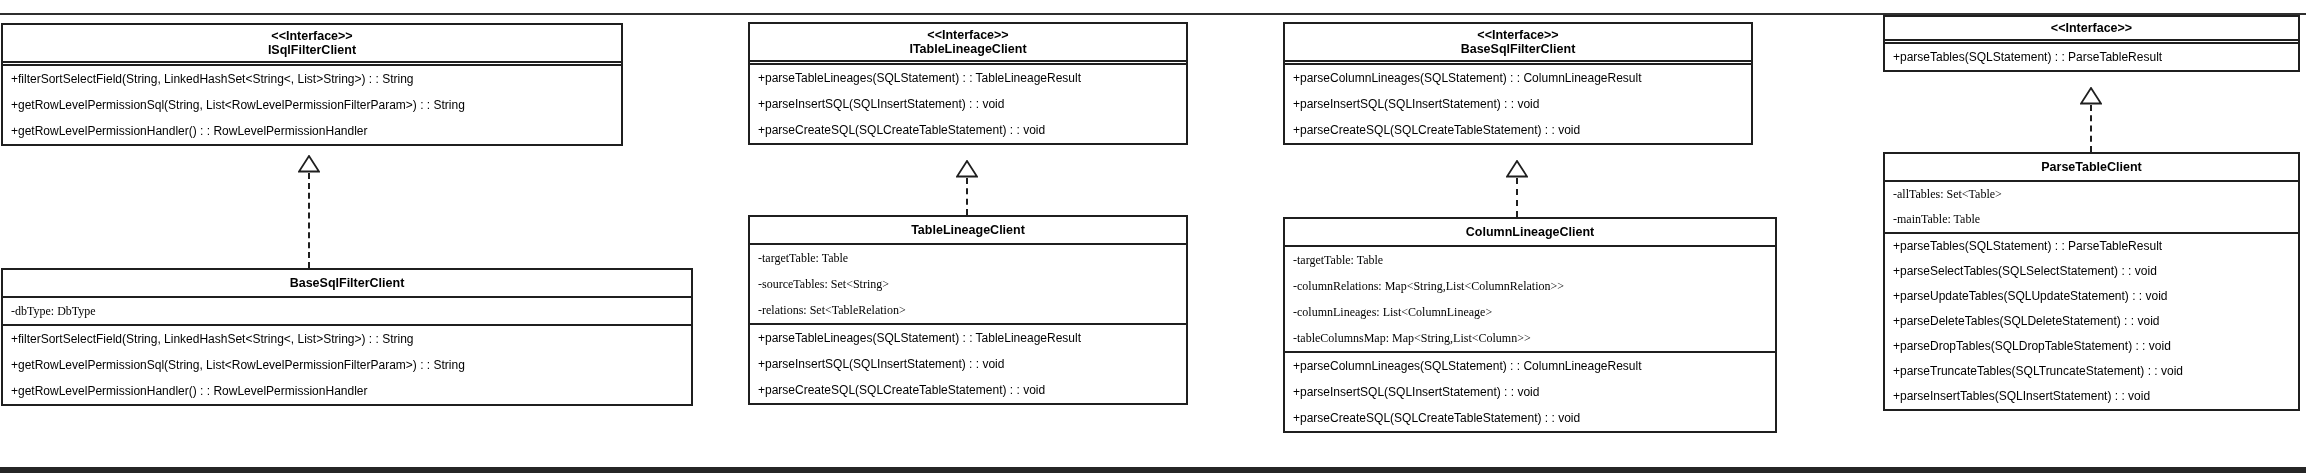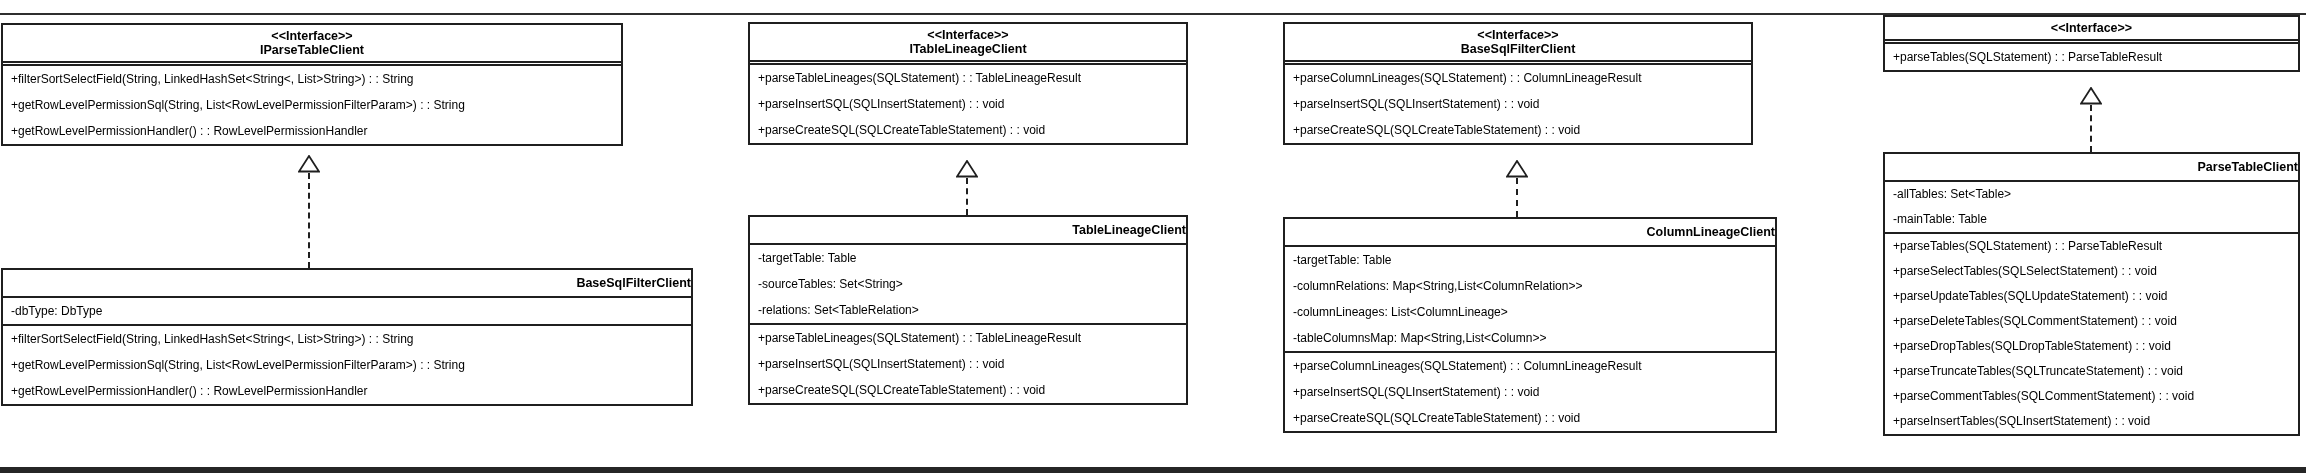--- a/index.html
+++ b/index.html
@@ -29,22 +29,22 @@
   }
   .hdr {
     text-align: center;
     font-weight: bold;
     font-size: 12.5px;
     line-height: 14px;
     padding: 4px 4px 4px;
     border-bottom: 2px solid var(--ln);
     white-space: nowrap;
   }
-  .hdr.single { padding: 6px 0; text-align: right; }
-  .compartment.fields { border-bottom: 2px solid var(--ln); }
+  .hdr.single { padding: 6px 12px; }
+  .compartment.fields { border-bottom: 2px solid var(--ln); font-family: Liberation Serif, serif; }
   .compartment.fields.empty { height: 3px; padding: 0; }
   .member {
     padding: 7px 8px;
     font-size: 12px;
     line-height: 12px;
     white-space: nowrap;
   }
   .compact .member { padding: 6px 8px 7px; }
   .arrow {
     position: absolute;
@@ -62,21 +62,21 @@
 </head>
 <body>
 
 <div id="canvas">
 
   <div class="frame-top"></div>
 
   <div class="uml-box" style="left:1px; top:23px; width:622px;">
     <div class="hdr">
       <div>&lt;&lt;Interface&gt;&gt;</div>
-      <div>IParseTableClient</div>
+      <div>ISqlFilterClient</div>
     </div>
     <div class="compartment fields empty"></div>
     <div class="compartment methods">
         <div class="member">+filterSortSelectField(String, LinkedHashSet&lt;String&lt;, List&gt;String&gt;) : : String</div>
         <div class="member">+getRowLevelPermissionSql(String, List&lt;RowLevelPermissionFilterParam&gt;) : : String</div>
         <div class="member">+getRowLevelPermissionHandler() : : RowLevelPermissionHandler</div>
       </div>
   </div>
 
   <div class="arrow" style="left:298px; top:155px;">
@@ -195,22 +195,21 @@
       <div>ParseTableClient</div>
     </div>
     <div class="compartment fields">
         <div class="member">-allTables: Set&lt;Table&gt;</div>
         <div class="member">-mainTable: Table</div>
       </div>
     <div class="compartment methods">
         <div class="member">+parseTables(SQLStatement) : : ParseTableResult</div>
         <div class="member">+parseSelectTables(SQLSelectStatement) : : void</div>
         <div class="member">+parseUpdateTables(SQLUpdateStatement) : : void</div>
-        <div class="member">+parseDeleteTables(SQLCommentStatement) : : void</div>
+        <div class="member">+parseDeleteTables(SQLDeleteStatement) : : void</div>
         <div class="member">+parseDropTables(SQLDropTableStatement) : : void</div>
         <div class="member">+parseTruncateTables(SQLTruncateStatement) : : void</div>
-        <div class="member">+parseCommentTables(SQLCommentStatement) : : void</div>
         <div class="member">+parseInsertTables(SQLInsertStatement) : : void</div>
       </div>
   </div>
 
   <div class="frame-bottom"></div>
 </div>
 
 </body></html>

